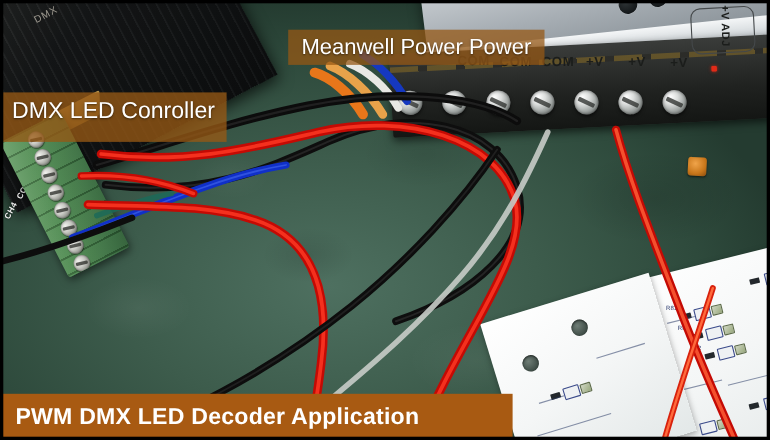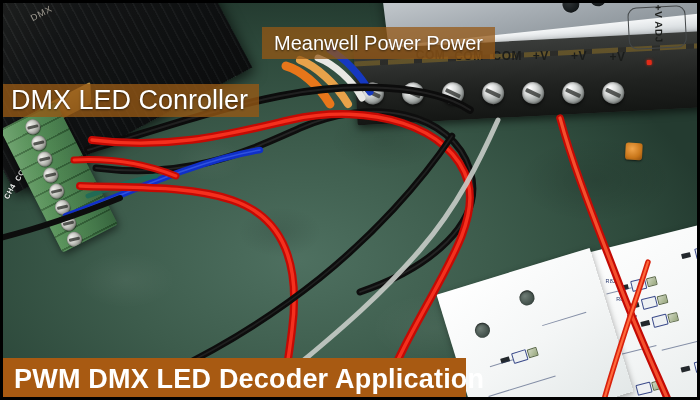--- a/index.html
+++ b/index.html
@@ -308,22 +308,22 @@
     font-family: "Liberation Sans", sans-serif;
     font-weight: normal;
     text-shadow: 0 1px 2px rgba(0,0,0,.55);
     white-space: nowrap;
     display: flex;
     align-items: center;
   }
   #caption-decoder {
     left: 0px; top: 84px;
     height: 33px;
-    padding: 0 11px 0 11px;
-    font-size: 27px;
+    padding: 0 11px 12px 11px;
+    font-size: 21px;
     background: rgba(150, 88, 20, 0.78);
   }
   #caption-psu {
     left: 262px; top: 27px;
     height: 32px;
     padding: 0 12px;
     font-size: 20px;
     background: rgba(150, 88, 20, 0.74);
   }
 
@@ -333,21 +333,21 @@
     left: 0; top: 358px;
     width: 466px; height: 42px;
     background: #a85a12;
     display: flex;
     align-items: center;
     padding-left: 14px;
     box-sizing: border-box;
   }
   #bottom-bar .bb-text {
     color: #ffffff;
-    font-size: 27px;
+    font-size: 21px;
     font-weight: bold;
     letter-spacing: .2px;
     font-family: "Liberation Sans", sans-serif;
     white-space: nowrap;
   }
 
   
   #watermark {
     position: absolute;
     left: 278px; top: 332px;

